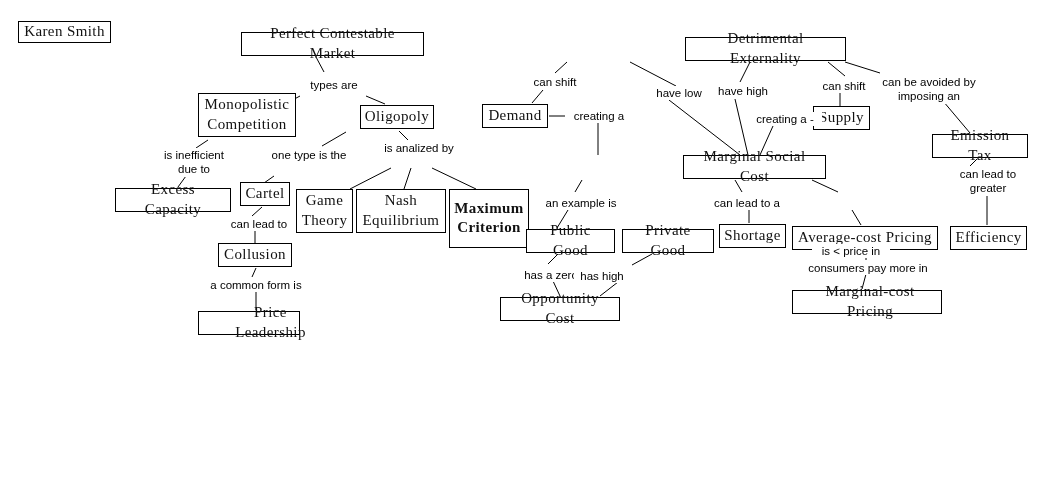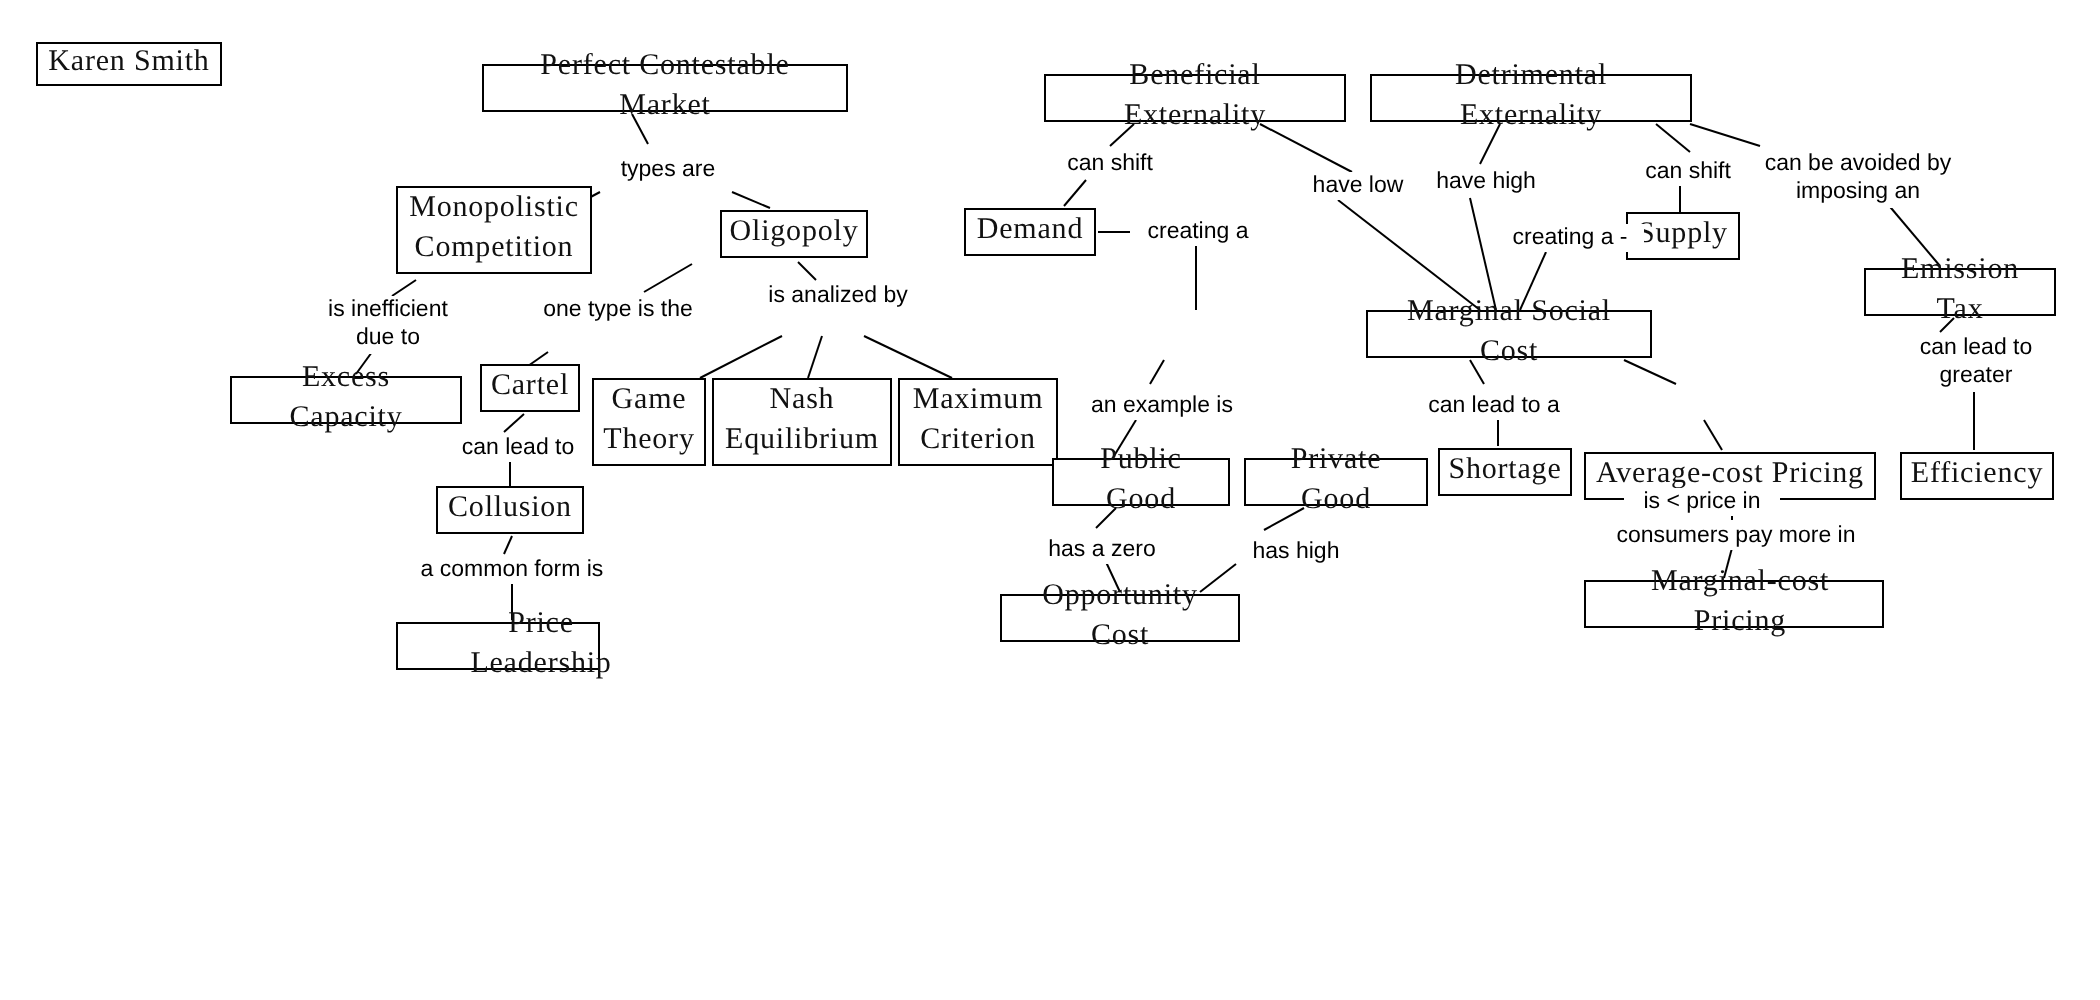--- a/index.html
+++ b/index.html
@@ -103,25 +103,24 @@
     <div class="node" style="left: 241px; top: 32px; width: 183px; height: 24px;">Perfect Contestable Market</div>
     <div class="node" style="left: 198px; top: 93px; width: 98px; height: 44px;">Monopolistic
 Competition</div>
     <div class="node" style="left: 360px; top: 105px; width: 74px; height: 24px;">Oligopoly</div>
     <div class="node" style="left: 115px; top: 188px; width: 116px; height: 24px;">Excess Capacity</div>
     <div class="node" style="left: 240px; top: 182px; width: 50px; height: 24px;">Cartel</div>
     <div class="node" style="left: 296px; top: 189px; width: 57px; height: 44px;">Game
 Theory</div>
     <div class="node" style="left: 356px; top: 189px; width: 90px; height: 44px;">Nash
 Equilibrium</div>
-    <div class="node" style="left: 449px; top: 189px; width: 80px; height: 44px;">Maximum
+    <div class="node" style="left: 449px; top: 189px; width: 80px; height: 59px; font-weight: bold;">Maximum
 Criterion</div>
     <div class="node" style="left: 218px; top: 243px; width: 74px; height: 24px;">Collusion</div>
     <div class="node" style="left: 198px; top: 311px; width: 102px; height: 24px; padding-left: 48px;">Price Leadership</div>
-    <div class="node" style="left: 522px; top: 37px; width: 151px; height: 24px;">Beneficial Externality</div>
     <div class="node" style="left: 685px; top: 37px; width: 161px; height: 24px;">Detrimental Externality</div>
     <div class="node" style="left: 482px; top: 104px; width: 66px; height: 24px;">Demand</div>
     <div class="node" style="left: 813px; top: 106px; width: 57px; height: 24px;">Supply</div>
     <div class="node" style="left: 683px; top: 155px; width: 143px; height: 24px;">Marginal Social Cost</div>
     <div class="node" style="left: 932px; top: 134px; width: 96px; height: 24px;">Emission Tax</div>
     <div class="node" style="left: 526px; top: 229px; width: 89px; height: 24px;">Public Good</div>
     <div class="node" style="left: 622px; top: 229px; width: 92px; height: 24px;">Private Good</div>
     <div class="node" style="left: 719px; top: 224px; width: 67px; height: 24px;">Shortage</div>
     <div class="node" style="left: 792px; top: 226px; width: 146px; height: 24px;">Average-cost Pricing</div>
     <div class="node" style="left: 950px; top: 226px; width: 77px; height: 24px;">Efficiency</div>
@@ -141,15 +140,15 @@
     <div class="link-label" style="left: 874px; top: 75px; width: 108px;">can be avoided by
 imposing an</div>
     <div class="link-label" style="left: 566px; top: 109px; width: 64px;">creating a</div>
     <div class="link-label" style="left: 748px; top: 112px; width: 72px;">creating a  -</div>
     <div class="link-label" style="left: 951px; top: 167px; width: 72px;">can lead to
 greater</div>
     <div class="link-label" style="left: 539px; top: 196px; width: 82px;">an example is</div>
     <div class="link-label" style="left: 706px; top: 196px; width: 80px;">can lead to a</div>
     <div class="link-label" style="left: 812px; top: 196px; width: 76px; margin-top: 48px;">is &lt; price in</div>
     <div class="link-label" style="left: 517px; top: 268px; width: 66px;">has a zero</div>
-    <div class="link-label" style="left: 620px; top: 269px; width: 54px;">has high</div>
+    <div class="link-label" style="left: 574px; top: 269px; width: 54px;">has high</div>
     <div class="link-label" style="left: 800px; top: 261px; width: 134px;">consumers pay more in</div>
   </div>
 
 </body></html>

